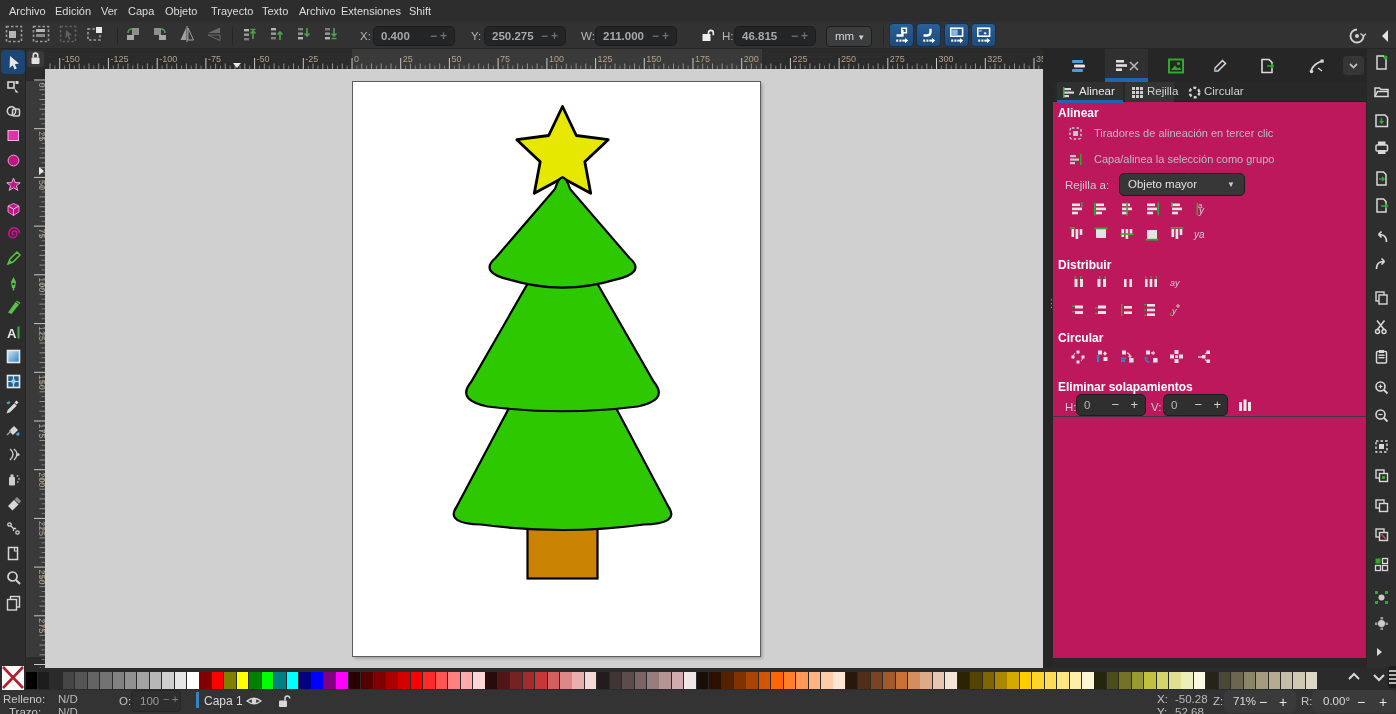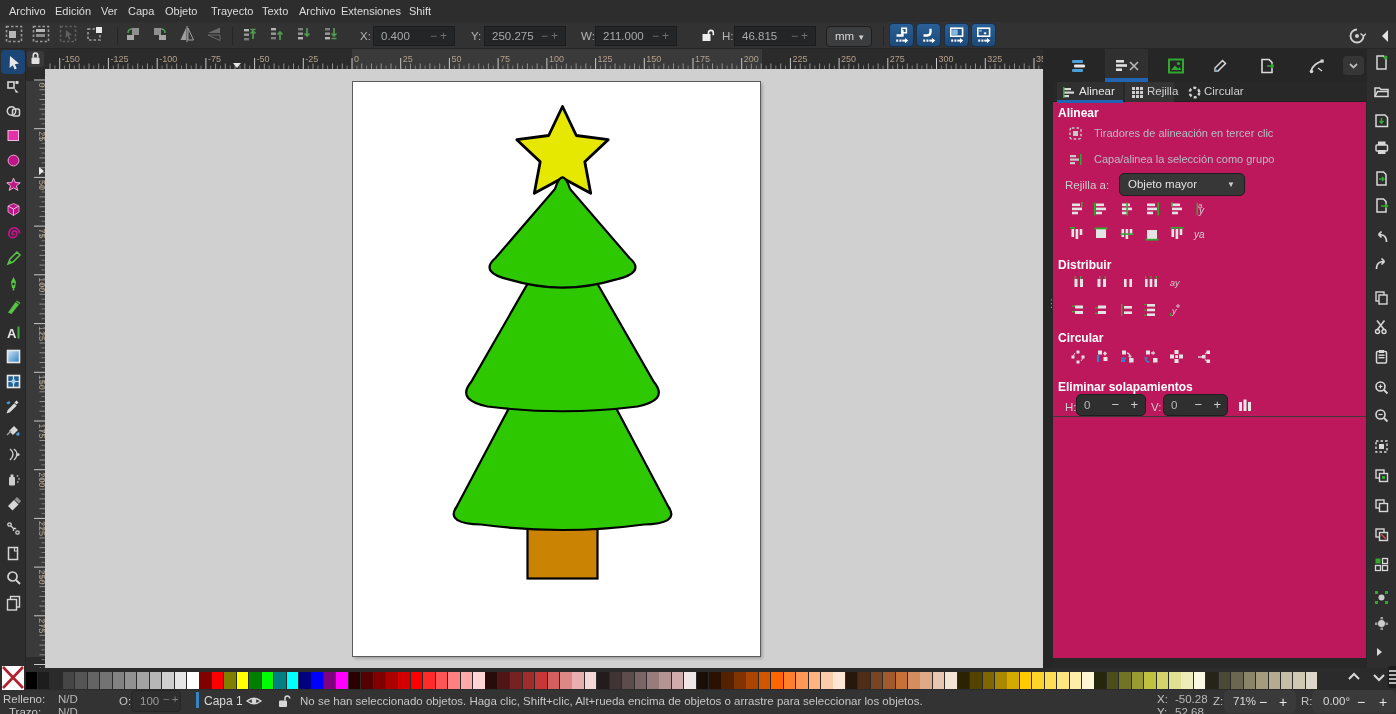--- a/index.html
+++ b/index.html
@@ -6,21 +6,21 @@
 .abs{position:absolute;}
 #root{position:absolute;left:0;top:0;width:1396px;height:714px;}
 
 #menubar{left:0;top:0;width:1396px;height:22px;background:#2d2d2d;color:#dcdcdc;
   font-size:11px;line-height:22px;white-space:nowrap;}
 #menubar span{position:absolute;top:0;}
 
 #toolbar{left:0;top:22px;width:1396px;height:27px;background:#323233;border-bottom:1px solid #262626;}
 .tbicon{position:absolute;top:3px;width:22px;height:22px;}
 .field{position:absolute;top:4px;height:20px;background:#232527;border:1px solid #1b1c1d;
-  border-radius:0;color:#a8a8a8;font-size:11.5px;line-height:18px;padding-left:7px;}
+  border-radius:5px;color:#a8a8a8;font-size:11.5px;line-height:18px;padding-left:7px;font-weight:bold;}
 .field .mp{position:absolute;right:4px;top:0;color:#6f6f6f;font-size:12px;letter-spacing:3px;}
 .flabel{position:absolute;top:9px;color:#b4b4b4;font-size:11.5px;line-height:11px;}
 .bluebtn{position:absolute;top:1px;width:25px;height:24px;border-radius:4px;
   background:linear-gradient(#2a5f97,#1d4a78);border:1px solid #16304d;}
 
 #toolbox{left:0;top:49px;width:26px;height:619px;background:#2d2d2d;border-right:1px solid #252525;}
 .tool{position:absolute;left:1px;width:24px;height:24px;display:flex;align-items:center;justify-content:center;}
 .tool.sel{background:#1b4675;border-radius:4px;}
 
 #corner{left:26px;top:49px;width:19px;height:20px;background:#2d2d2d;}
@@ -1210,21 +1210,20 @@
       <div class="abs" style="left:196px;top:2px;width:3px;height:16px;background:#3584c8"></div>
       <div class="abs" style="left:204px;top:4px;color:#dadada;font-size:12px">Capa 1</div>
       <div class="abs" style="left:246px;top:4px"><svg width="16" height="14" viewBox="0 0 16 14" style="">
           <path d="M1 7 Q8 1.5 15 7 Q8 12.5 1 7 Z" fill="none" stroke="#d8d8d8" stroke-width="1.4"></path>
           <circle cx="8" cy="7" r="2.4" fill="#d8d8d8"></circle>
         </svg></div>
       <div class="abs" style="left:277px;top:4px"><svg width="14" height="14" viewBox="0 0 14 14" style="">
           <rect x="2" y="6.5" width="8" height="6.5" rx="1" fill="#d8d8d8"></rect>
           <path d="M8 6.5 V4.5 a2.4 2.4 0 0 1 4.8 0" fill="none" stroke="#d8d8d8" stroke-width="1.5"></path>
         </svg></div>
-      <div class="abs" style="left:300px;top:5px;color:#c6c6c6">No se han seleccionado objetos. Haga clic, Shift+clic, Alt+rueda encima de objetos o arrastre para seleccionar los objetos.</div>
       <div class="abs" style="left:1157px;top:3px;color:#c3c3c3">X:</div>
       <div class="abs" style="left:1175px;top:3px;color:#b9b9b9">-50.28</div>
       <div class="abs" style="left:1157px;top:16px;color:#c3c3c3">Y:</div>
       <div class="abs" style="left:1175px;top:16px;color:#b9b9b9">52.68</div>
       <div class="abs" style="left:1213px;top:5px;color:#c3c3c3">Z:</div>
       <div class="abs" style="left:1224px;top:0px;width:72px;height:23px;background:#3a3a3b;border-radius:5px;color:#dadada;line-height:22px;padding-left:9px">71%</div>
       <div class="abs" style="left:1259px;top:4px;color:#e8e8e8;font-size:14px">−</div>
       <div class="abs" style="left:1279px;top:4px;color:#e8e8e8;font-size:14px">+</div>
       <div class="abs" style="left:1301px;top:5px;color:#c3c3c3">R:</div>
       <div class="abs" style="left:1312px;top:0px;width:84px;height:23px;background:#3a3a3b;border-radius:5px;color:#dadada;line-height:22px;padding-left:11px">0.00°</div>

